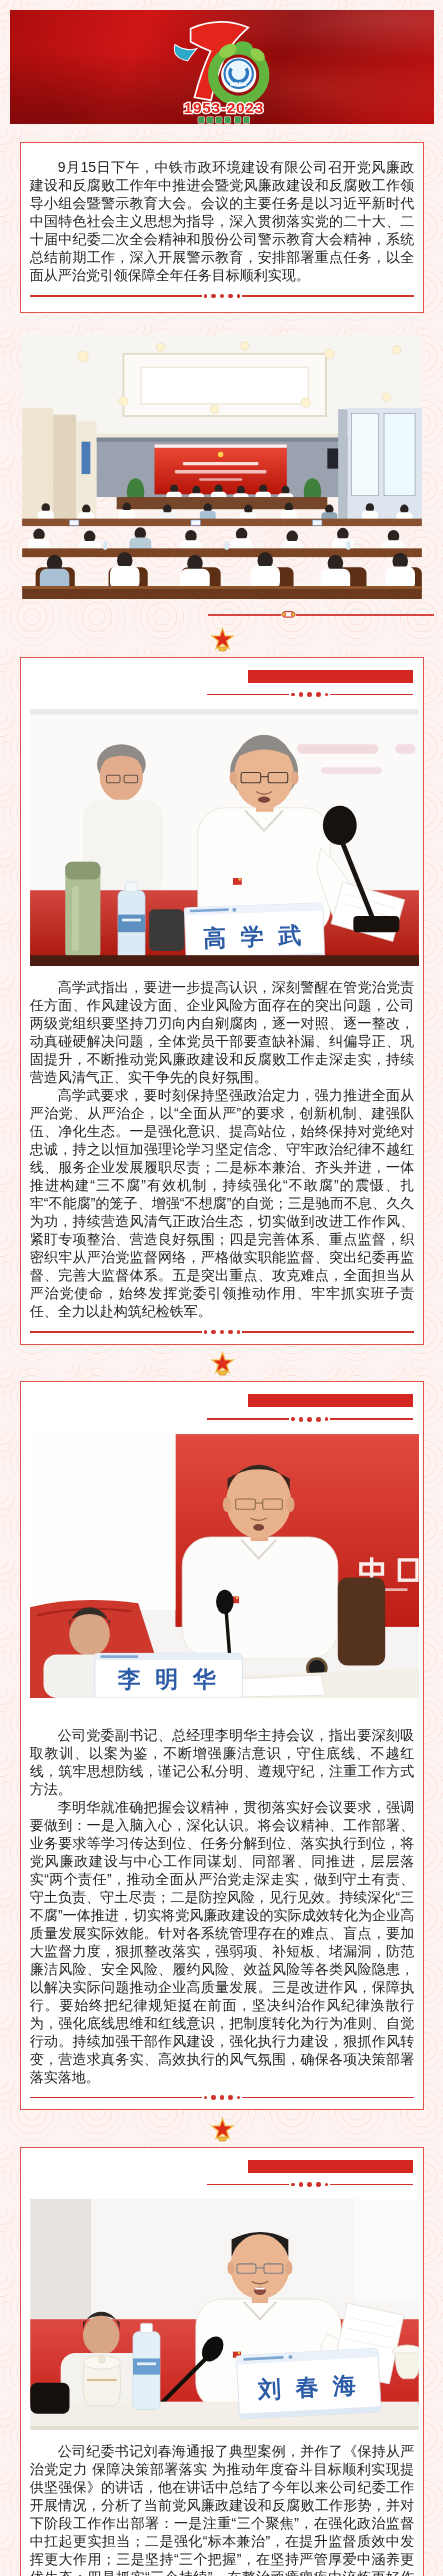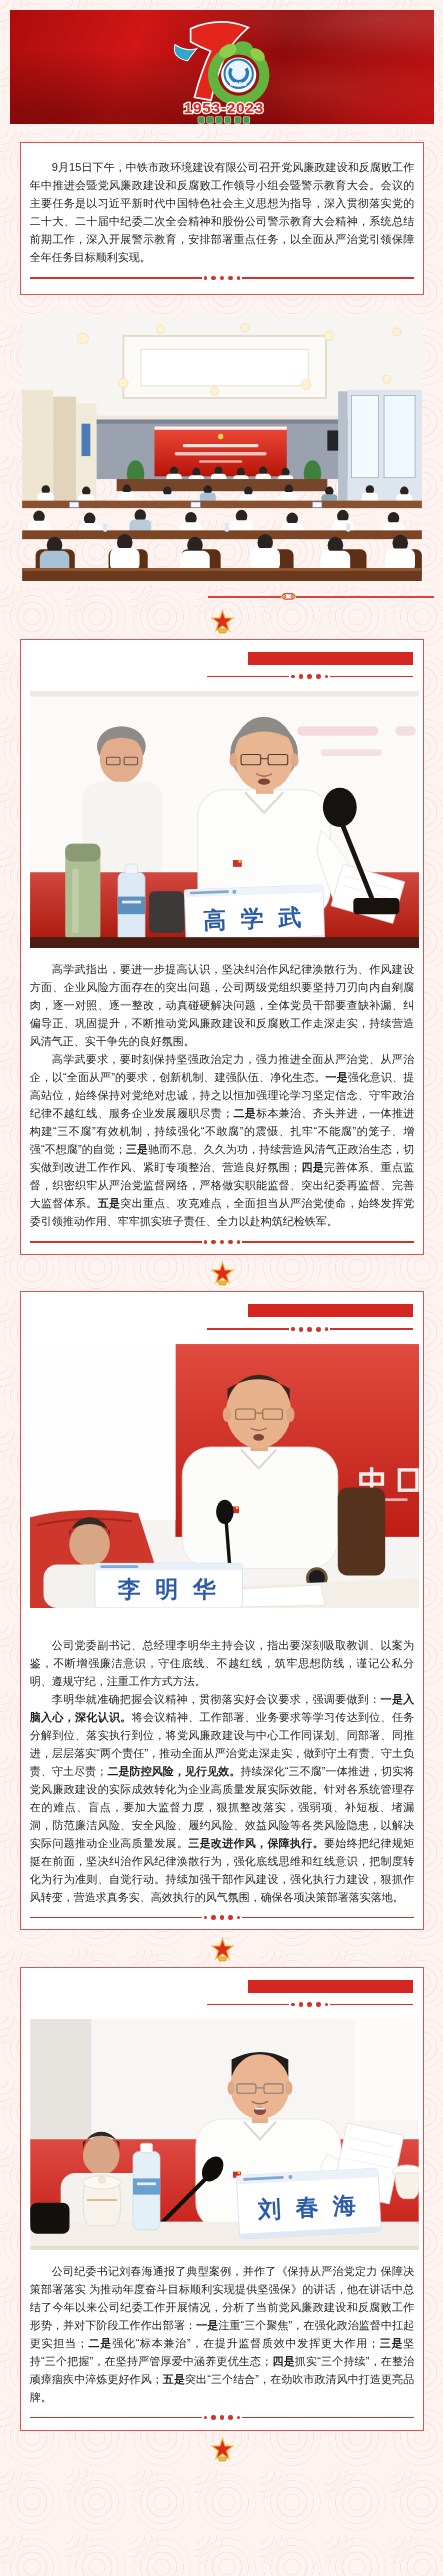--- a/index.html
+++ b/index.html
@@ -24,22 +24,22 @@
       radial-gradient(120% 90% at 88% 8%, rgba(255,255,255,.15), rgba(255,255,255,0) 42%),
       radial-gradient(130% 110% at 12% 95%, rgba(70,0,0,.50), rgba(70,0,0,0) 55%),
       radial-gradient(80% 60% at 70% 70%, rgba(255,120,100,.18), rgba(255,120,100,0) 60%),
       linear-gradient(112deg,#ad0d0d 0%,#d01616 30%,#8c0606 62%,#bd1111 100%);
   }
   .banner .logo{display:block;margin:2.7px auto 0;}
   .card{position:relative;margin:0 20px;background:#ffffff;border:1.4px solid #de544d;}
   .inner{padding:10.8px 8.8px 9.5px;}
   .intro-card{margin-top:18px;}
   .intro-card .inner{padding:15px 8.8px 13.5px;}
-  .para{margin:0;font-size:11px;line-height:18px;text-align:justify;text-indent:2em;color:#232323;}
-  .para b{font-weight:700;}
+  .para{margin:0;font-size:14px;line-height:18px;text-align:justify;text-indent:2em;color:#232323;}
+  .para b{font-weight:400;}
   .dotsrow{display:flex;align-items:center;}
   .dotsrow .ln{flex:1;height:1.4px;background:#d0322b;}
   .dotsrow .dt{width:4.7px;height:4.7px;border-radius:50%;background:#d0322b;margin:0 2px;flex:0 0 auto;}
   .dotsrow .dt.sm{width:3.4px;height:3.4px;}
   .botdiv{margin-top:9.5px;}
   .titlebar{height:13px;width:165px;background:#d52722;margin:1.4px 1.4px 0 auto;}
   .topdiv{width:206px;margin:9.5px 1.4px 0 auto;}
   .photo-standalone{display:block;margin:22px auto 0;}
   .photo{display:block;margin:12px auto 0;}
   .scrolldiv{display:flex;align-items:center;margin:10.8px 10px 0 208px;height:10.8px;}
@@ -315,21 +315,21 @@
           <rect width="205" height="82" rx="6" fill="#ffffff" stroke="#cfd8e6"></rect>
           <rect width="205" height="11" fill="#eef3fa"></rect>
           <rect x="8" y="3" width="58" height="4" rx="2" fill="#7fa8d4"></rect>
           <circle cx="74" cy="5.5" r="3" fill="#7fa8d4"></circle>
           <rect y="74" width="205" height="8" fill="#dfe9f5"></rect>
           <text x="102" y="58" text-anchor="middle" class="plate-text">高 学 武</text>
         </g>
         <rect y="364" width="575" height="16" fill="#4a1d12"></rect>
       </svg>
       <div style="margin-top:12px">
-          <p class="para"><span>高学武指出，要进一步提高认识，坚决纠治作风纪律涣散行为、作风建设方面、企业风险方面存在的突出问题，公司两级党组织要坚持刀刃向内自剜腐肉，逐一对照、逐一整改，动真碰硬解决问题，全体党员干部要查缺补漏、纠偏导正、巩固提升，不断推动党风廉政建设和反腐败工作走深走实，持续营造风清气正、实干争先的良好氛围。</span></p>
+          <p class="para"><span>高学武指出，要进一步提高认识，深刻警醒在管党治党责任方面、作风建设方面、企业风险方面存在的突出问题，公司两级党组织要坚持刀刃向内自剜腐肉，逐一对照、逐一整改，动真碰硬解决问题，全体党员干部要查缺补漏、纠偏导正、巩固提升，不断推动党风廉政建设和反腐败工作走深走实，持续营造风清气正、实干争先的良好氛围。</span></p>
           <p class="para"><span>高学武要求，要时刻保持坚强政治定力，强力推进全面从严治党、从严治企，以“全面从严”的要求，创新机制、建强队伍、净化生态。</span><b>一是</b><span>强化意识、提高站位，始终保持对党绝对忠诚，持之以恒加强理论学习坚定信念、守牢政治纪律不越红线、服务企业发展履职尽责；</span><b>二是</b><span>标本兼治、齐头并进，一体推进构建“三不腐”有效机制，持续强化“不敢腐”的震慑、扎牢“不能腐”的笼子、增强“不想腐”的自觉；</span><b>三是</b><span>驰而不息、久久为功，持续营造风清气正政治生态，切实做到改进工作作风、紧盯专项整治、营造良好氛围；</span><b>四是</b><span>完善体系、重点监督，织密织牢从严治党监督网络，严格做实职能监督、突出纪委再监督、完善大监督体系。</span><b>五是</b><span>突出重点、攻克难点，全面担当从严治党使命，始终发挥党委引领推动作用、牢牢抓实班子责任、全力以赴构筑纪检铁军。</span></p>
         </div>
       <div class="dotsrow botdiv">
         <span class="ln"></span>
           <span class="dt sm"></span>
           <span class="dt"></span>
           <span class="dt"></span>
           <span class="dt"></span>
           <span class="dt sm"></span>
           <span class="ln"></span>

